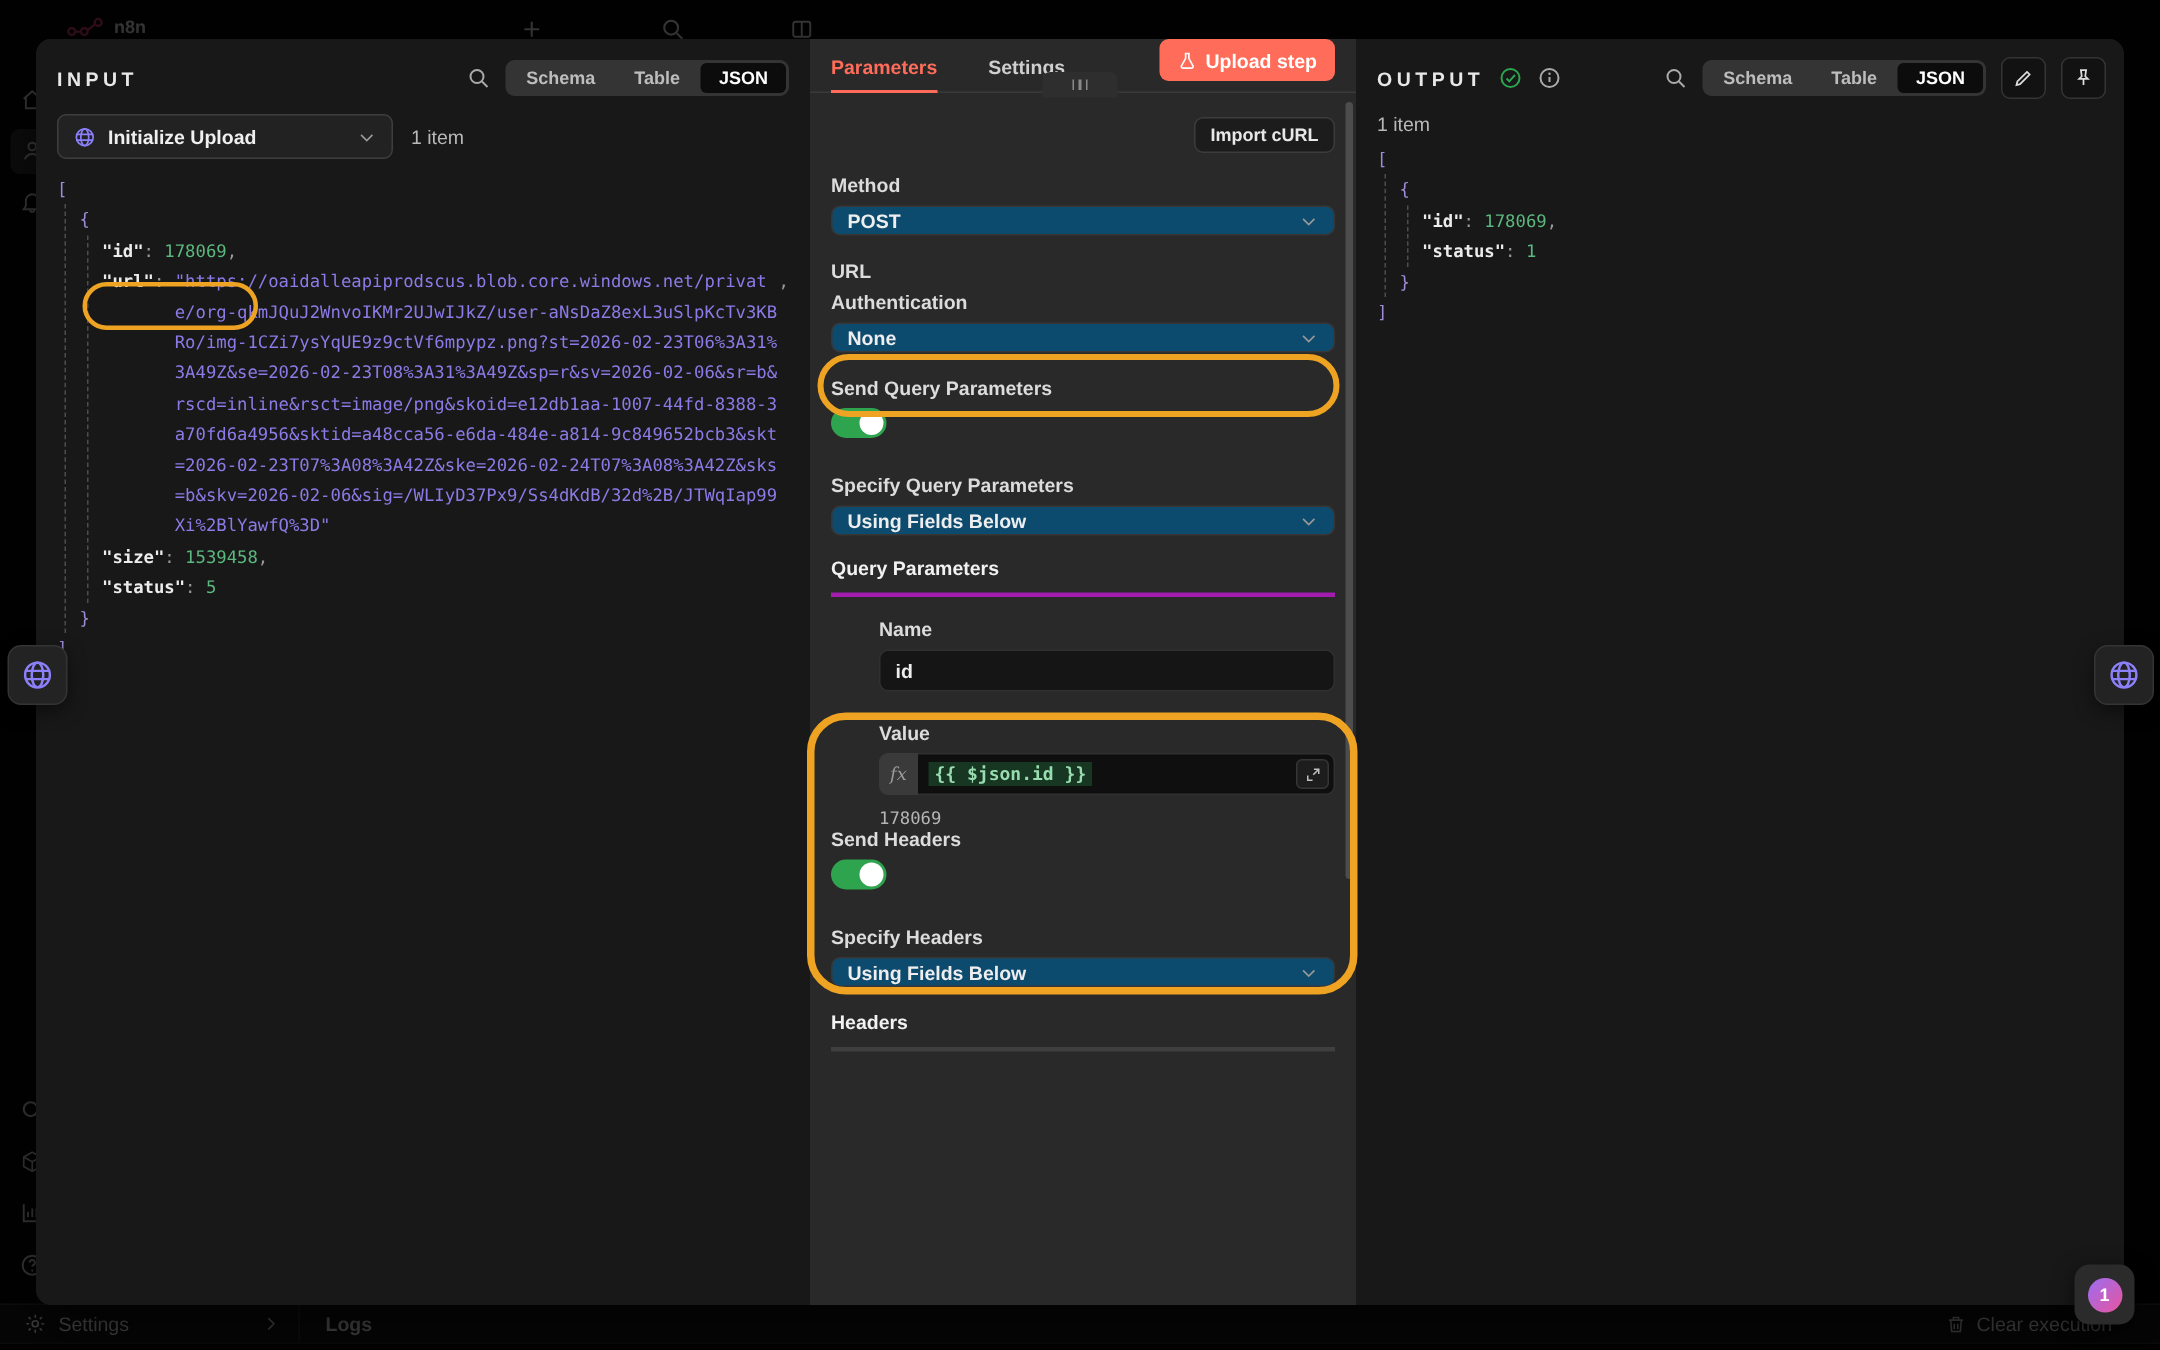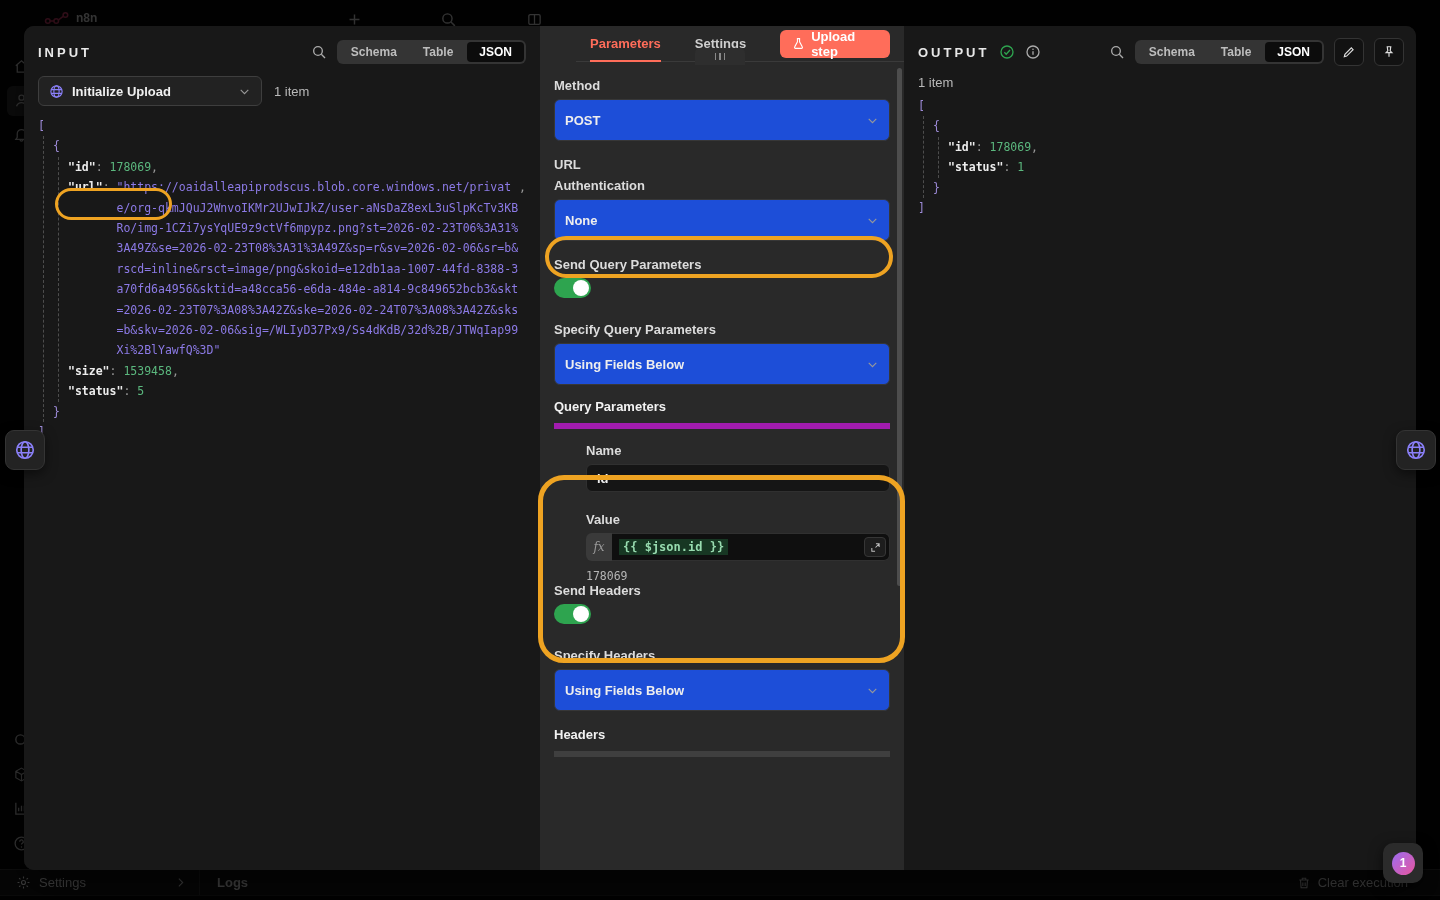--- a/index.html
+++ b/index.html
@@ -58,38 +58,38 @@
   .jtree { margin-top:10px; font-family:"DejaVu Sans Mono",monospace; font-size:11.5px; line-height:20.4px; }
   .jline, .jbr { color:#9d8bd8; }
   .jlvl { margin-left:5px; border-left:1px dashed #4d4d4d; padding-left:9px; }
   .jrow { display:flex; }
   .jkey { color:#ececec; font-weight:700; white-space:pre; }
   .jpunc { color:#9a9a9a; white-space:pre; }
   .jnum { color:#5bb87e; }
   .jstr { color:#8c7ae6; word-break:break-all; }
 
   
-  .main-tabs { height:36px; flex:none; display:flex; align-items:center; gap:34px; padding:0 14px;
-    border-bottom:1px solid #3a3a3a;margin-left:36px; }
+  .main-tabs { height:36px; flex:none; display:flex; align-items:flex-start; gap:34px; padding:0 14px;
+    border-bottom:1px solid #3a3a3a; }
   .mtab { height:36px; display:flex; align-items:center; font-size:13px; font-weight:700; color:#cfcfcf; cursor:pointer; }
   .mtab.on { color:#ff6d5a; border-bottom:2px solid #ff6d5a; padding-top:2px; }
   .exec-btn { margin-left:auto; height:28px; background:#ff6d5a; border-radius:6px; display:flex;
     align-items:center; gap:6px; padding:0 12px; font-size:13px; font-weight:700; color:#fff; cursor:pointer; }
   .main-scroll { flex:1; padding:16px 14px 0; overflow:hidden; }
   .import-row { display:flex; justify-content:flex-end; margin-bottom:14px; }
   .import-btn { height:24px; background:#1c1c1c; border:1px solid #3c3c3c; border-radius:6px;
     padding:0 10px; display:flex; align-items:center; font-size:12px; font-weight:700; color:#e8e8e8; }
   .flabel { font-size:13px; font-weight:600; color:#dcdcdc; margin-bottom:6px; }
-  .ctl { height:42px; background:#1d4ed8; border:1px solid #373737; border-radius:6px; display:flex;
+  .ctl { height:20px; background:#0c4a6e; border:1px solid #373737; border-radius:6px; display:flex;
     align-items:center; justify-content:space-between; padding:0 10px; font-size:13px; font-weight:600;
     color:#eee; margin-bottom:16px; }
   .ctl .chev { color:#999; }
   .tgl { width:37px; height:20px; border-radius:10px; background:#2ea44f; position:relative; margin-bottom:24px; cursor:pointer; }
   .tgl::after { content:""; position:absolute; right:2px; top:2px; width:16px; height:16px; border-radius:50%; background:#fff; }
-  .sect { font-size:13px; font-weight:700; color:#f2f2f2; padding-bottom:9px; border-bottom:6px solid #a21caf; margin-bottom:14px; }
+  .sect { font-size:13px; font-weight:700; color:#f2f2f2; padding-bottom:9px; border-bottom:3px solid #a21caf; margin-bottom:14px; }
   .indent { margin-left:32px; }
   .inp { height:28px; background:#151515; border:1px solid #303030; border-radius:6px; display:flex;
     align-items:center; padding:0 10px; font-size:13px; font-weight:600; color:#eee; margin-bottom:20px; }
   .exprow { display:flex; height:28px; }
   .fxbox { width:26px; flex:none; background:#3a3a3a; border-radius:6px 0 0 6px; color:#9a9a9a;
     font-family:"DejaVu Serif",serif; font-style:italic; font-size:12px; display:flex; align-items:center; justify-content:center; }
   .expr { flex:1; background:#0f0f0f; border:1px solid #303030; border-left:none; border-radius:0 6px 6px 0;
     display:flex; align-items:center; padding:0 28px 0 7px; position:relative; }
   .expr-text { font-family:"DejaVu Sans Mono",monospace; font-size:12px; font-weight:700; color:#98dcb0;
     background:rgba(46,160,90,.28); padding:1px 4px; white-space:pre; }
@@ -382,20 +382,23 @@
             <span class="ic" style="color:#fff">
                 <svg class="s" width="13" height="13">
                   <use href="#i-flask"></use>
                 </svg>
               </span>
             <span>Upload step</span>
           </div>
         </div>
 
         <div class="main-scroll">
+          <div class="import-row">
+            <div class="import-btn">Import cURL</div>
+          </div>
 
           <div class="flabel">Method</div>
           <div class="ctl">
             <span>POST</span>
             <span class="chev ic">
                 <svg class="s" width="13" height="13">
                   <use href="#i-chev"></use>
                 </svg>
               </span>
           </div>

